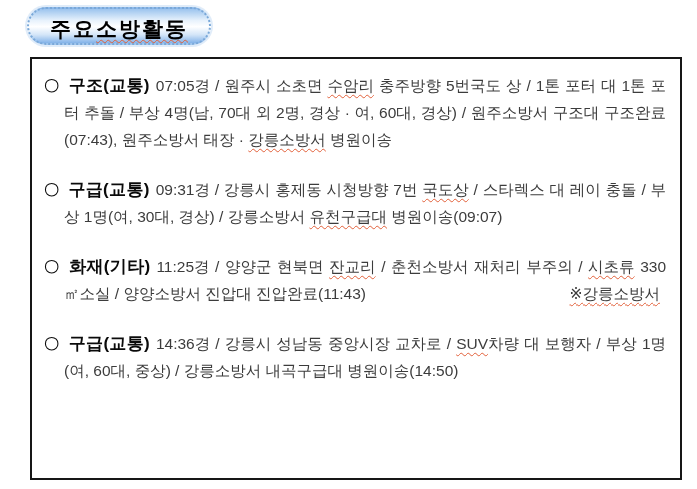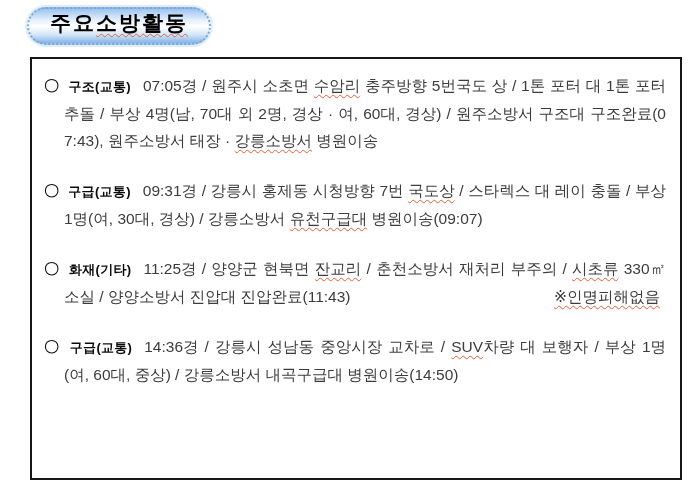--- a/index.html
+++ b/index.html
@@ -2,41 +2,41 @@
 <html><head>
 <meta charset="utf-8">
 <style>
   html,body{margin:0;padding:0;}
   body{
     width:697px;height:489px;background:#ffffff;position:relative;overflow:hidden;
     font-family:"Liberation Sans","DejaVu Sans",sans-serif;
   }
   .badge{
     position:absolute;left:27px;top:7px;height:34px;padding:0 21px;
-    border-radius:19px;display:flex;align-items:flex-start;
+    border-radius:19px;display:flex;align-items:flex-end;
     background:linear-gradient(180deg,#9cc4ee 0%,#e8f2fc 34%,#ffffff 52%,#d3e5f8 76%,#83b3e9 100%);
     border:2px dotted #7aa8d8;
     box-shadow:0 0 0 2px rgba(165,200,238,.35);
     font-size:21px;font-weight:800;color:#000;letter-spacing:2px;
     white-space:nowrap;
   }
   .box{
     position:absolute;left:30px;top:57px;width:652px;height:423px;
     border:2px solid #161616;box-sizing:border-box;
     padding:13px 14px 0 12px;background:#fff;
   }
   .item{
     position:relative;
     font-size:15.5px;line-height:27px;color:#3c3c3c;
     text-align:justify;word-break:break-all;
     padding-left:20px;text-indent:-20px;
     margin-bottom:23px;
   }
   .bullet{font-weight:700;font-size:15px;color:#0a0a0a;margin-right:9px;}
-  .label{font-weight:800;font-size:13px;color:#0a0a0a;margin-right:12px;letter-spacing:.3px;}
+  .label{font-weight:800;font-size:17px;color:#0a0a0a;margin-right:6px;letter-spacing:.3px;}
   .sp{
     text-decoration-line:underline;
     text-decoration-style:wavy;
     text-decoration-color:#e2603a;
     text-decoration-thickness:1px;
     text-underline-offset:3px;
   }
   .note{
     position:absolute;right:6px;bottom:0;text-indent:0;
     color:#3c3c3c;font-size:15.5px;
@@ -56,20 +56,20 @@
     <span class="bullet">〇</span><span class="label">구조(교통)</span><span class="text"><span>07:05경 / 원주시 소초면 </span><span class="sp">수암리</span><span> 충주방향 5번국도 상 / 1톤 포터 대 1톤 포터 추돌 / 부상 4명(남, 70대 외 2명, 경상 · 여, 60대, 경상) / 원주소방서 구조대 구조완료(07:43), 원주소방서 태장 · </span><span class="sp">강릉소방서</span><span> 병원이송</span></span>
   </div>
 
   <div class="item">
     <span class="bullet">〇</span><span class="label">구급(교통)</span><span class="text"><span>09:31경 / 강릉시 홍제동 시청방향 7번 </span><span class="sp">국도상</span><span> / 스타렉스 대 레이 충돌 / 부상 1명(여, 30대, 경상) / 강릉소방서 </span><span class="sp">유천구급대</span><span> 병원이송(09:07)</span></span>
   </div>
 
 
   <div class="item">
     <span class="bullet">〇</span><span class="label">화재(기타)</span><span class="text"><span>11:25경 / 양양군 현북면 </span><span class="sp">잔교리</span><span> / 춘천소방서 재처리 부주의 / </span><span class="sp">시초류</span><span> 330㎡소실 / 양양소방서 진압대 진압완료(11:43)</span></span>
-    <span class="note sp">※인명피해없음</span>
+    <span class="note sp">※강릉소방서</span>
   </div>
 
   <div class="item">
     <span class="bullet">〇</span><span class="label">구급(교통)</span><span class="text"><span>14:36경 / 강릉시 성남동 중앙시장 교차로 / </span><span class="sp">SUV</span><span>차량 대 보행자 / 부상 1명(여, 60대, 중상) / 강릉소방서 내곡구급대 병원이송(14:50)</span></span>
   </div>
 
 </div>
 
 </body></html>

